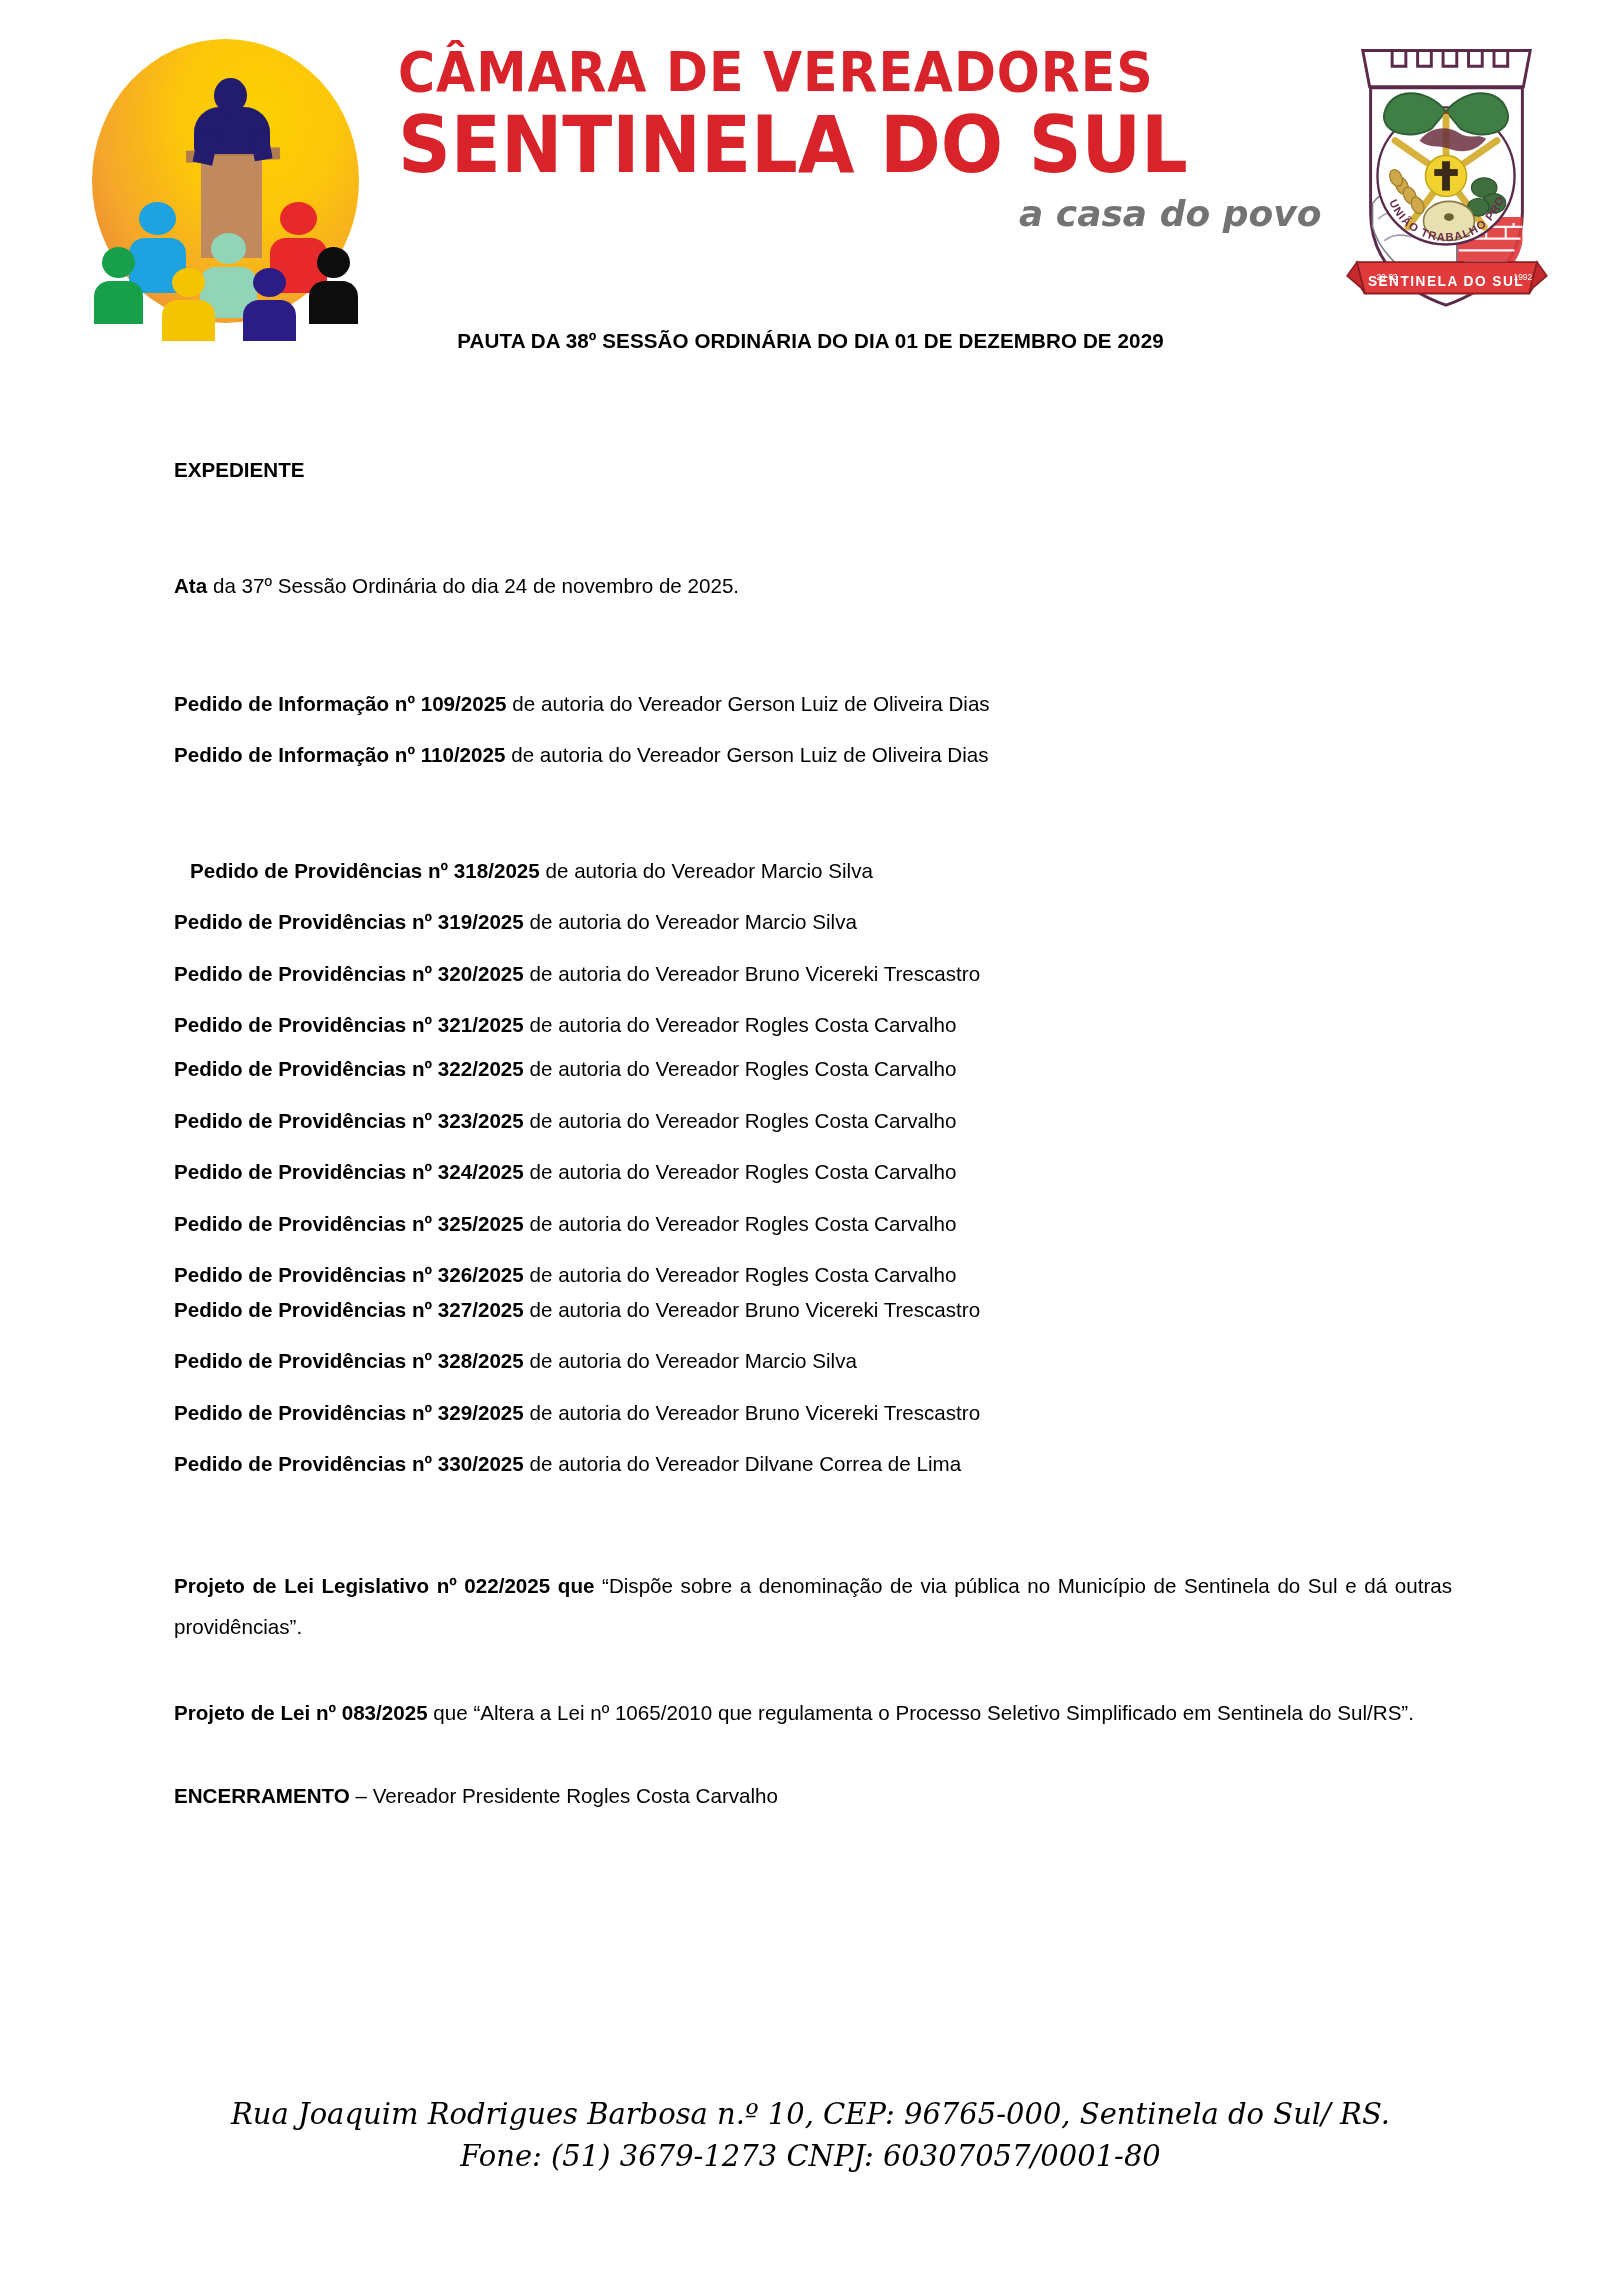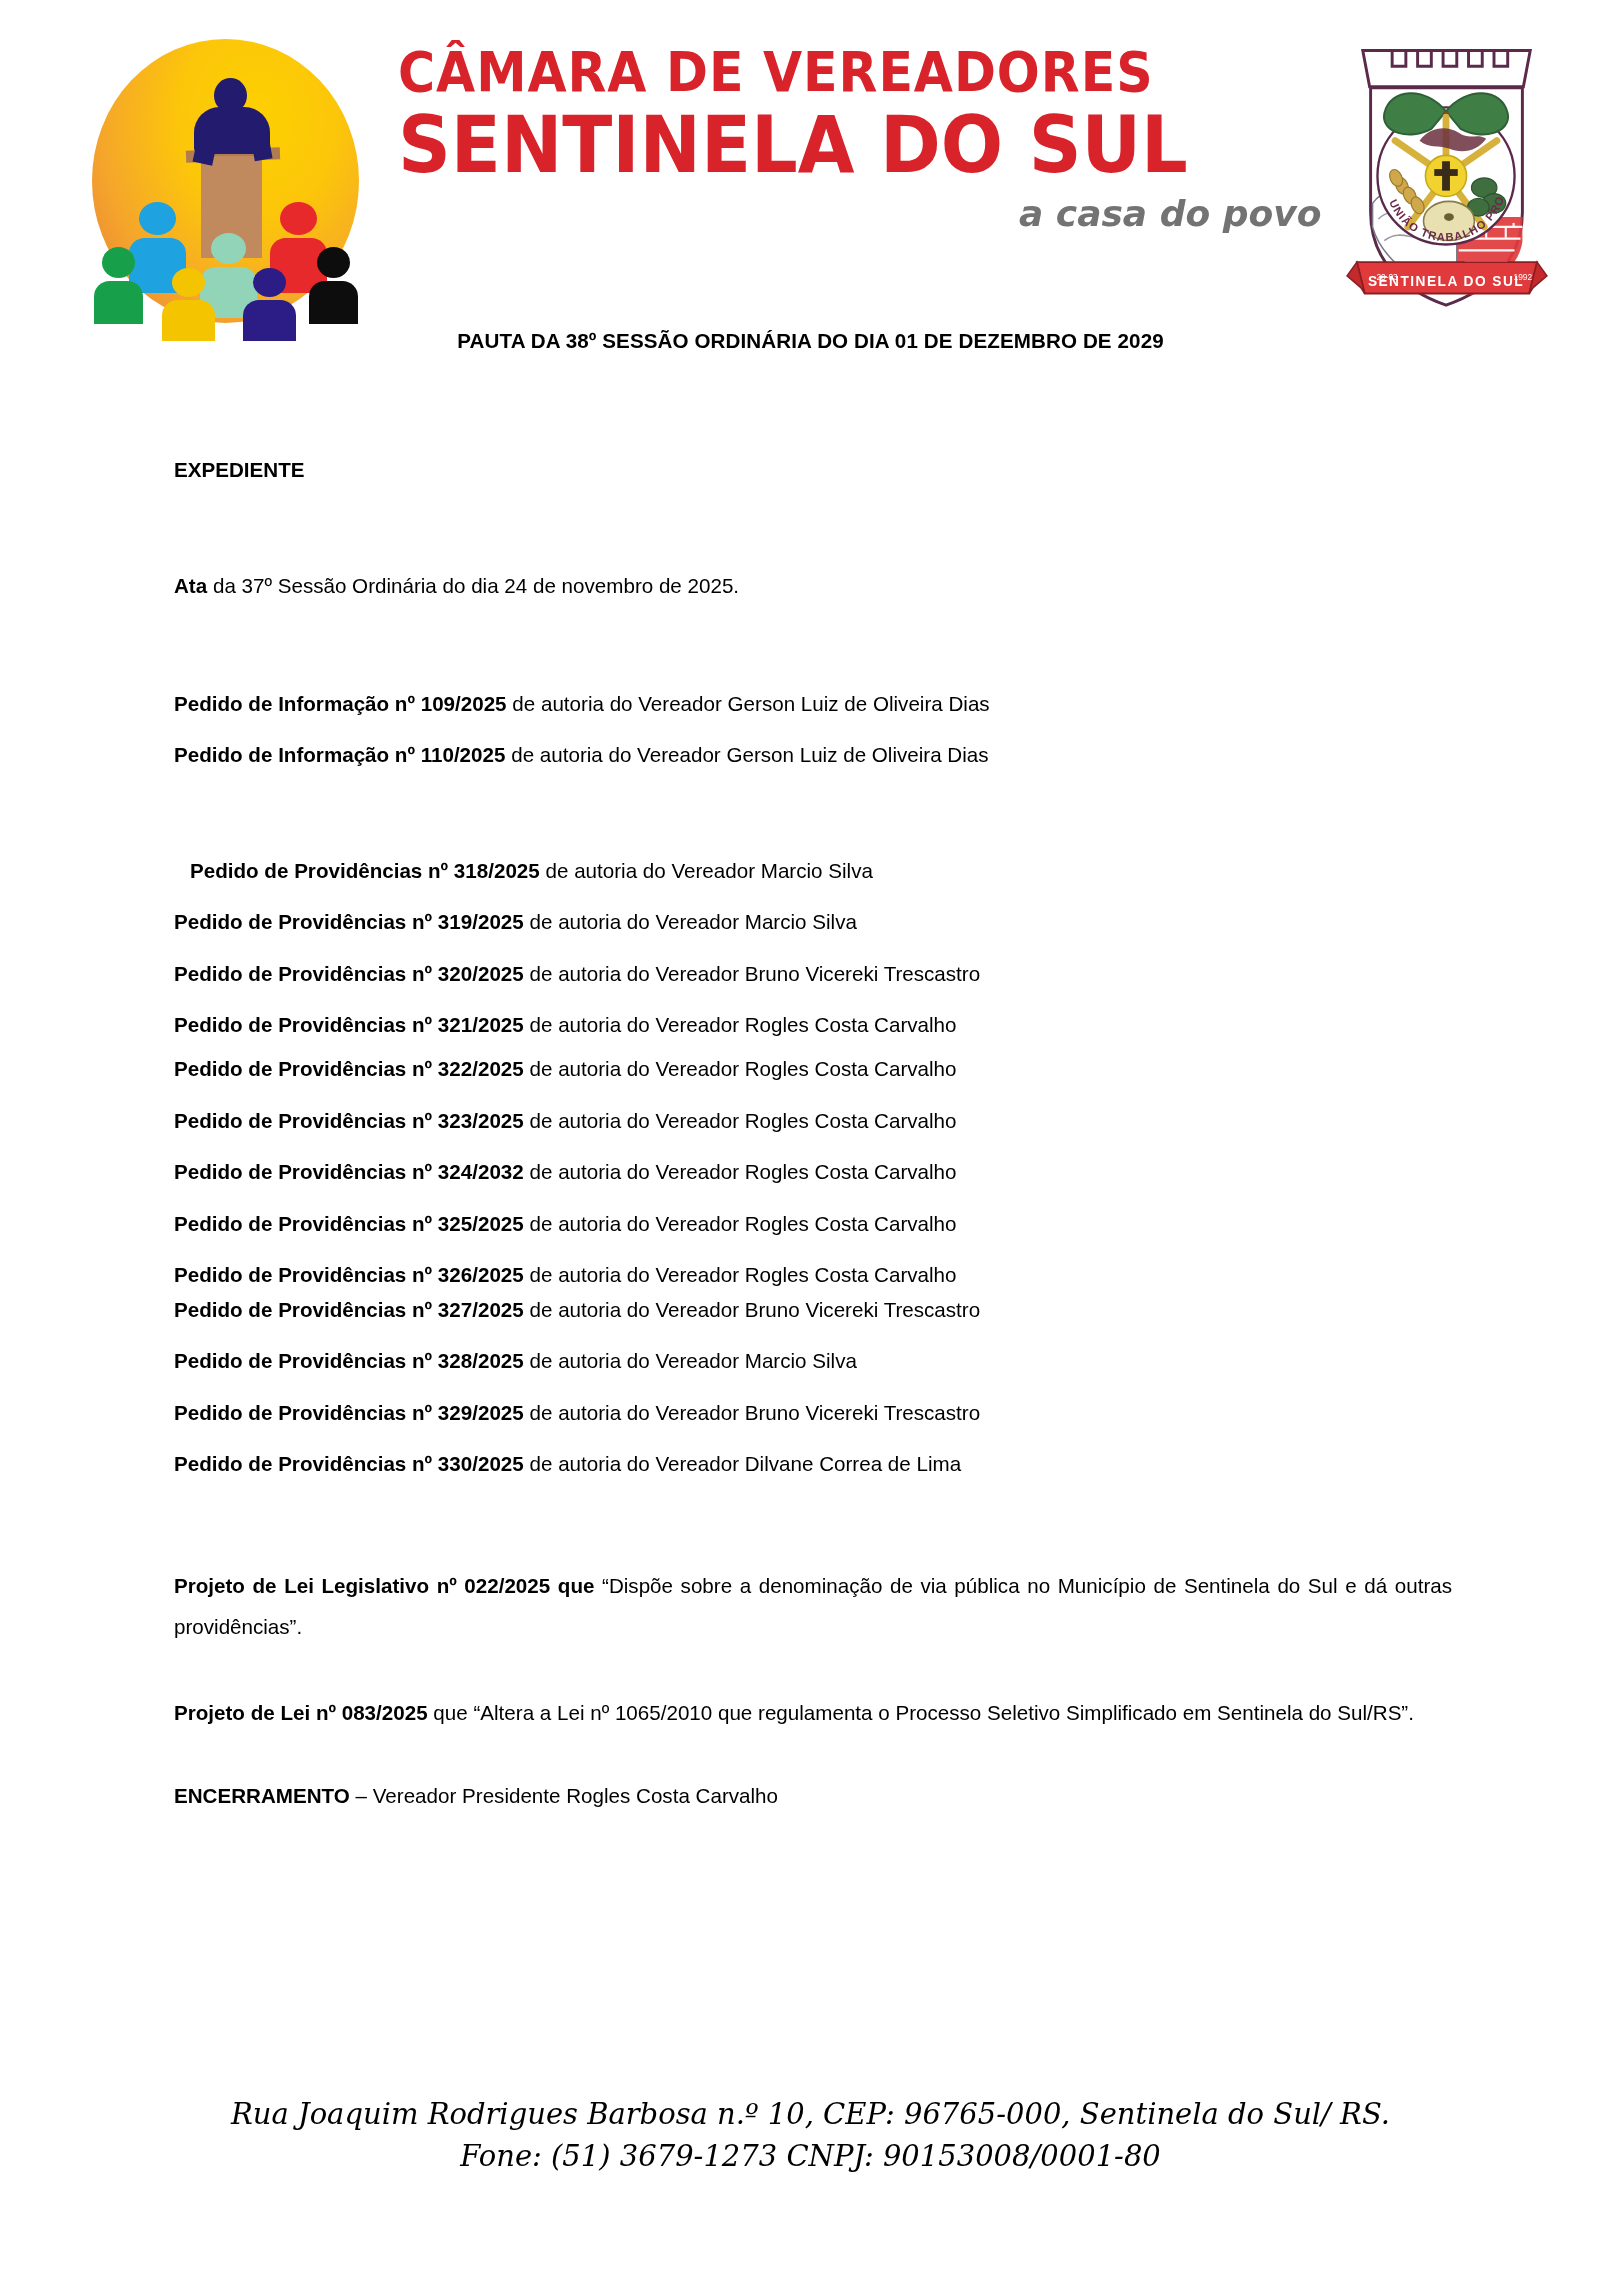--- a/index.html
+++ b/index.html
@@ -381,21 +381,21 @@
     </p>
     <p class="p lead" style="margin-bottom:21.6px;">
       <span class="b">Pedido de Providências nº 322/2025</span>
       <span>de autoria do Vereador Rogles Costa Carvalho</span>
     </p>
     <p class="p lead" style="margin-bottom:21.6px;">
       <span class="b">Pedido de Providências nº 323/2025</span>
       <span>de autoria do Vereador Rogles Costa Carvalho</span>
     </p>
     <p class="p lead" style="margin-bottom:21.6px;">
-      <span class="b">Pedido de Providências nº 324/2032</span>
+      <span class="b">Pedido de Providências nº 324/2025</span>
       <span>de autoria do Vereador Rogles Costa Carvalho</span>
     </p>
     <p class="p lead" style="margin-bottom:21.6px;">
       <span class="b">Pedido de Providências nº 325/2025</span>
       <span>de autoria do Vereador Rogles Costa Carvalho</span>
     </p>
     <p class="p lead" style="margin-bottom:5px;">
       <span class="b">Pedido de Providências nº 326/2025</span>
       <span>de autoria do Vereador Rogles Costa Carvalho</span>
     </p>
@@ -434,15 +434,15 @@
   <div class="gap-lg" style="height:47px;"></div>
 
   <p class="p lead">
     <span class="b">ENCERRAMENTO</span>
     <span>– Vereador Presidente Rogles Costa Carvalho</span>
   </p>
 </div>
 
 <div class="footer">
   <div class="f1">Rua Joaquim Rodrigues Barbosa n.º 10, CEP: 96765-000,  Sentinela do Sul/ RS.</div>
-  <div class="f2">Fone: (51) 3679-1273 CNPJ: 90153008/0001-80</div>
+  <div class="f2">Fone: (51) 3679-1273 CNPJ: 60307057/0001-80</div>
 </div>
 
 
 </body></html>

